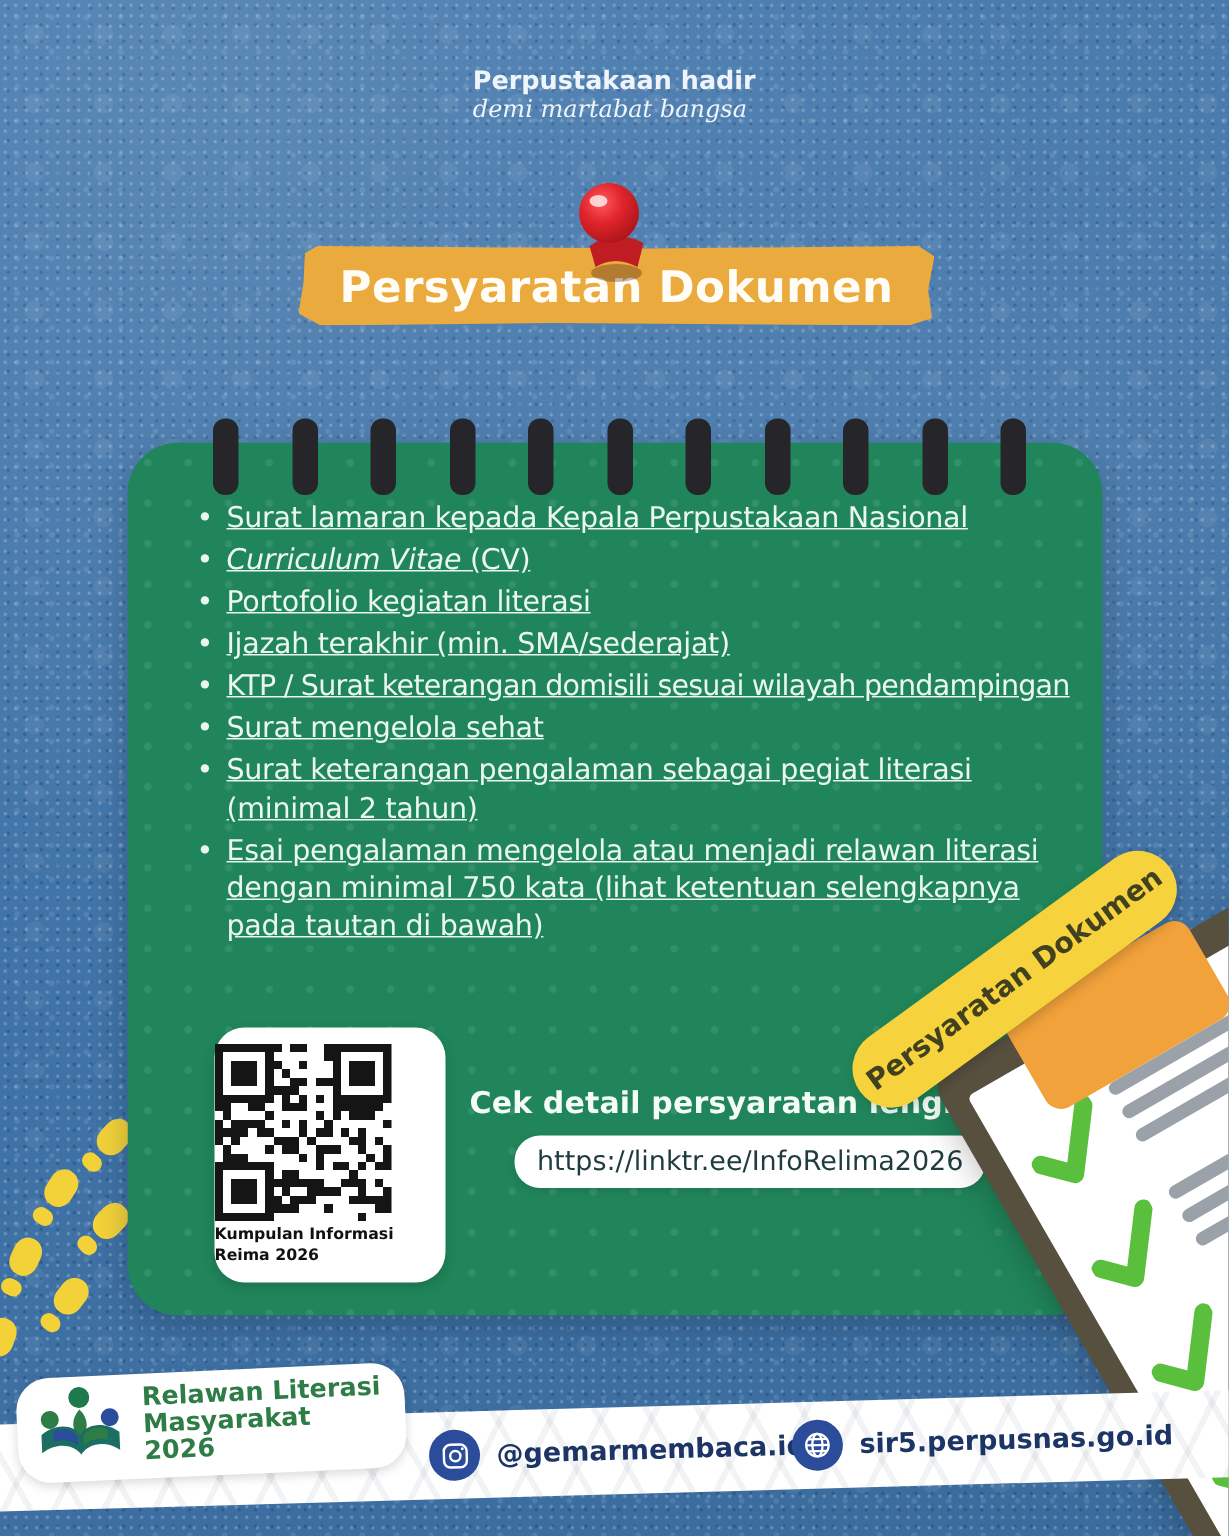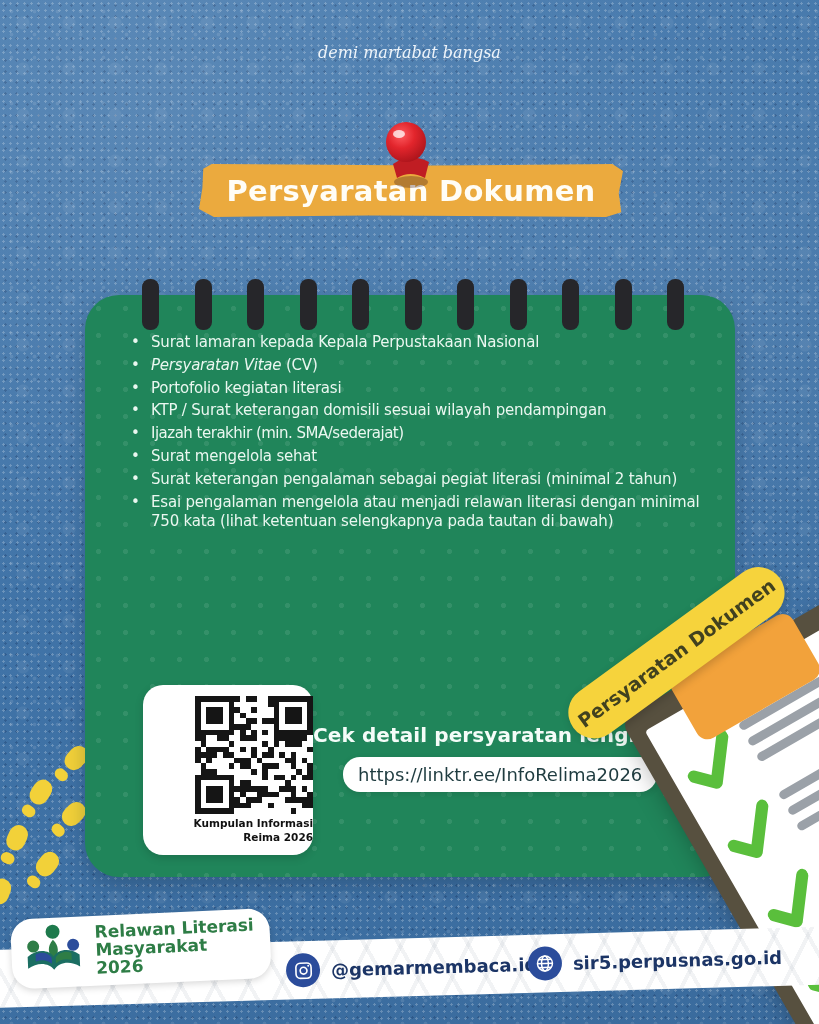--- a/index.html
+++ b/index.html
@@ -31,27 +31,27 @@
     clip-path:polygon(1% 9%,3% 0,55% 3%,97.5% 0,100% 13%,99% 55%,99.6% 91%,96% 100%,40% 97%,3.5% 100%,0 85%,.8% 45%);}
   .banner span{font-size:29px;font-weight:800;color:#fffdf6;letter-spacing:.3px;}
   .pushpin{position:absolute;left:377px;top:116px;width:64px;height:80px;z-index:9;}
   
   .card{position:absolute;left:85px;top:295px;width:650px;height:582px;background:#20855a;border-radius:34px;z-index:10;
     background-image:radial-gradient(rgba(255,255,255,.09) 2.2px,transparent 2.9px);
     background-size:27px 27px;box-shadow:0 8px 20px rgba(10,30,50,.25);}
   .clips{position:absolute;left:142px;top:279px;width:542px;display:flex;justify-content:space-between;z-index:11;}
   .bclip{width:17px;height:51px;border-radius:8px;background:#26262a;}
   .req-list{margin:38px 6px 0 44px;padding:0;list-style:none;}
-  .req-list li{position:relative;padding-left:22px;margin-bottom:3px;font-size:15px;line-height:1.32;
-    color:#eaf7f0;letter-spacing:-.2px;max-width:584px;}
+  .req-list li{position:relative;padding-left:22px;margin-bottom:3px;font-size:19px;line-height:1.32;
+    color:#eaf7f0;letter-spacing:-.2px;max-width:584px;text-decoration:underline;}
   .req-list li::before{content:"•";position:absolute;left:2px;top:0;}
   .req-list li:nth-child(5){letter-spacing:-.5px;white-space:nowrap;max-width:none;}
   .req-list em{font-style:italic;}
-  .qr-box{position:absolute;left:58px;top:390px;width:170px;height:170px;background:#fff;border-radius:20px;
-    display:flex;flex-direction:column;align-items:flex-end;box-shadow:0 3px 8px rgba(0,0,0,.15);}
+  .qr-box{position:absolute;left:58px;top:390px;width:154px;height:170px;background:#fff;border-radius:20px;
+    display:flex;flex-direction:column;align-items:flex-start;box-shadow:0 3px 8px rgba(0,0,0,.15);}
   .qr-box svg{width:118px;height:118px;margin-top:11px;}
   .qr-cap{font-size:10.5px;font-weight:700;color:#111;line-height:1.3;text-align:center;margin-top:3px;}
   .cta{position:absolute;left:228px;top:428px;width:410px;font-size:20px;font-weight:800;color:#f4fcf8;letter-spacing:.1px;}
   .link-pill{position:absolute;left:258px;top:462px;background:#fff;border-radius:17px;padding:7px 15px;
     font-size:18px;font-weight:500;color:#1f3c40;box-shadow:0 2px 6px rgba(0,0,0,.12);}
   
   .footprints{position:absolute;left:0;top:726px;z-index:4;}
   
   .clipboard{position:absolute;left:620px;top:720px;width:340px;height:480px;transform:rotate(-30deg);transform-origin:0 0;z-index:12;}
   .board{position:absolute;inset:0;background:#57503f;border-radius:14px;box-shadow:0 10px 24px rgba(0,0,0,.28);}
@@ -80,20 +80,21 @@
   .social.insta{left:298px;}
   .social.web{left:540px;}
   .icn{width:34px;height:34px;border-radius:50%;background:#2b4c9b;display:flex;align-items:center;justify-content:center;flex:none;}
   .handle{font-size:18px;font-weight:600;color:#1c3566;}
 </style>
 </head>
 <body>
 
 <div class="header">
   <div class="tagline-block">
+    <div class="b">Perpustakaan hadir</div>
     <div class="i">demi martabat bangsa</div>
   </div>
 </div>
 
 <div class="banner">
   <span>Persyaratan Dokumen</span>
 </div>
 <svg class="pushpin" viewBox="0 0 64 80">
   <defs>
     <radialGradient id="pinG" cx="38%" cy="32%" r="75%">
@@ -104,24 +105,24 @@
   </defs>
   <ellipse cx="34" cy="66" rx="17" ry="6" fill="rgba(50,15,15,.30)"></ellipse>
   <path d="M16 48 Q33 36 52 46 L48 62 Q33 54 20 62 Z" fill="#c01d23"></path>
   <circle cx="29" cy="26" r="20" fill="url(#pinG)"></circle>
   <ellipse cx="22" cy="18" rx="6" ry="4" fill="rgba(255,255,255,.75)"></ellipse>
 </svg>
 
 <div class="card">
   <ul class="req-list">
       <li><span>Surat lamaran kepada Kepala Perpustakaan Nasional</span></li>
-      <li><em>Persyaratan Vitae</em><span> (CV)</span></li>
+      <li><em>Curriculum Vitae</em><span> (CV)</span></li>
       <li><span>Portofolio kegiatan literasi</span></li>
+      <li><span>Ijazah terakhir (min. SMA/sederajat)</span></li>
       <li><span>KTP / Surat keterangan domisili sesuai wilayah pendampingan</span></li>
-      <li><span>Ijazah terakhir (min. SMA/sederajat)</span></li>
       <li><span>Surat mengelola sehat</span></li>
       <li><span>Surat keterangan pengalaman sebagai pegiat literasi (minimal 2 tahun)</span></li>
       <li><span>Esai pengalaman mengelola atau menjadi relawan literasi dengan minimal 750 kata (lihat ketentuan selengkapnya pada tautan di bawah)</span></li>
     </ul>
 
   <div class="qr-box">
     <svg viewBox="0 0 21 21" shape-rendering="crispEdges" fill="#151515">
         <rect x="0" y="0" width="1" height="1"></rect>
         <rect x="1" y="0" width="1" height="1"></rect>
         <rect x="2" y="0" width="1" height="1"></rect>

